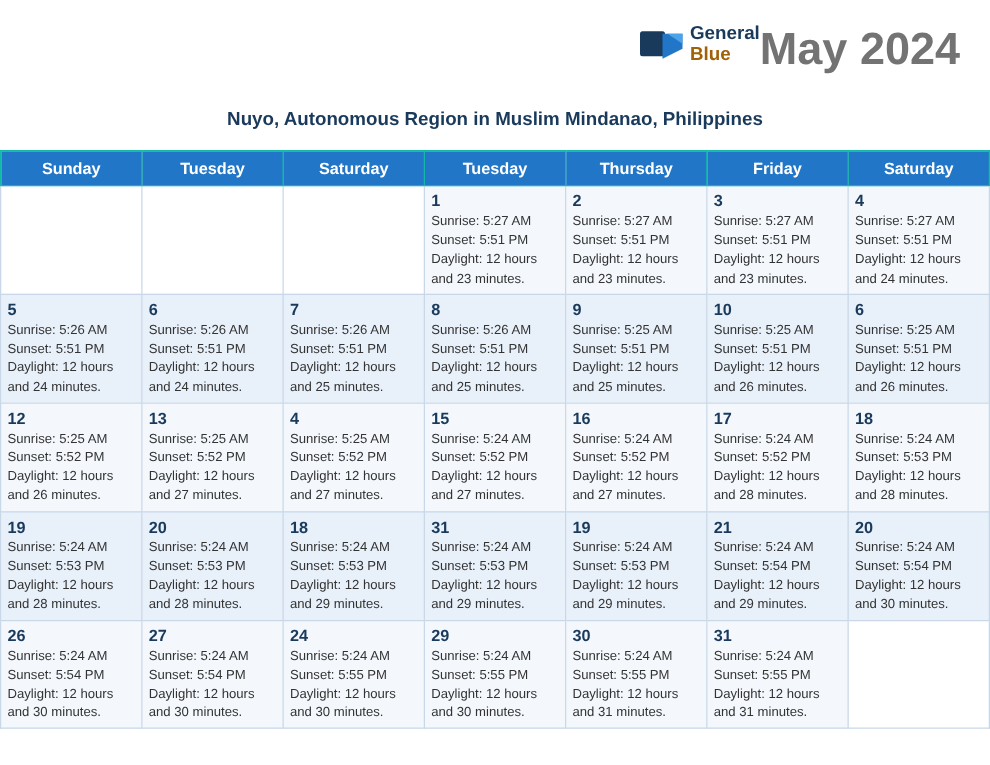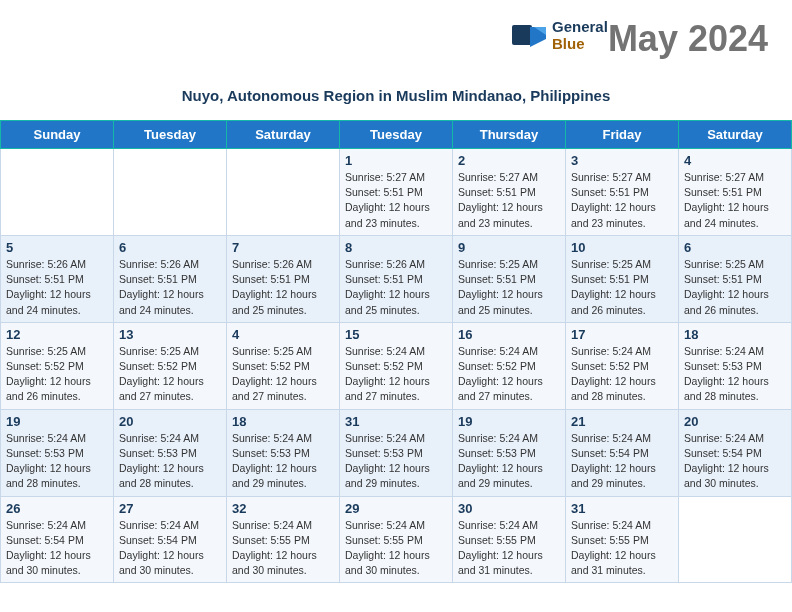--- a/index.html
+++ b/index.html
@@ -236,21 +236,21 @@
       <tr>
         <td>
           <span class="day-num">26</span>
           <div class="day-info">Sunrise: 5:24 AM<br>Sunset: 5:54 PM<br>Daylight: 12 hours<br>and 30 minutes.</div>
         </td>
         <td>
           <span class="day-num">27</span>
           <div class="day-info">Sunrise: 5:24 AM<br>Sunset: 5:54 PM<br>Daylight: 12 hours<br>and 30 minutes.</div>
         </td>
         <td>
-          <span class="day-num">32</span>
+          <span class="day-num">24</span>
           <div class="day-info">Sunrise: 5:24 AM<br>Sunset: 5:55 PM<br>Daylight: 12 hours<br>and 30 minutes.</div>
         </td>
         <td>
           <span class="day-num">29</span>
           <div class="day-info">Sunrise: 5:24 AM<br>Sunset: 5:55 PM<br>Daylight: 12 hours<br>and 30 minutes.</div>
         </td>
         <td>
           <span class="day-num">30</span>
           <div class="day-info">Sunrise: 5:24 AM<br>Sunset: 5:55 PM<br>Daylight: 12 hours<br>and 31 minutes.</div>
         </td>

